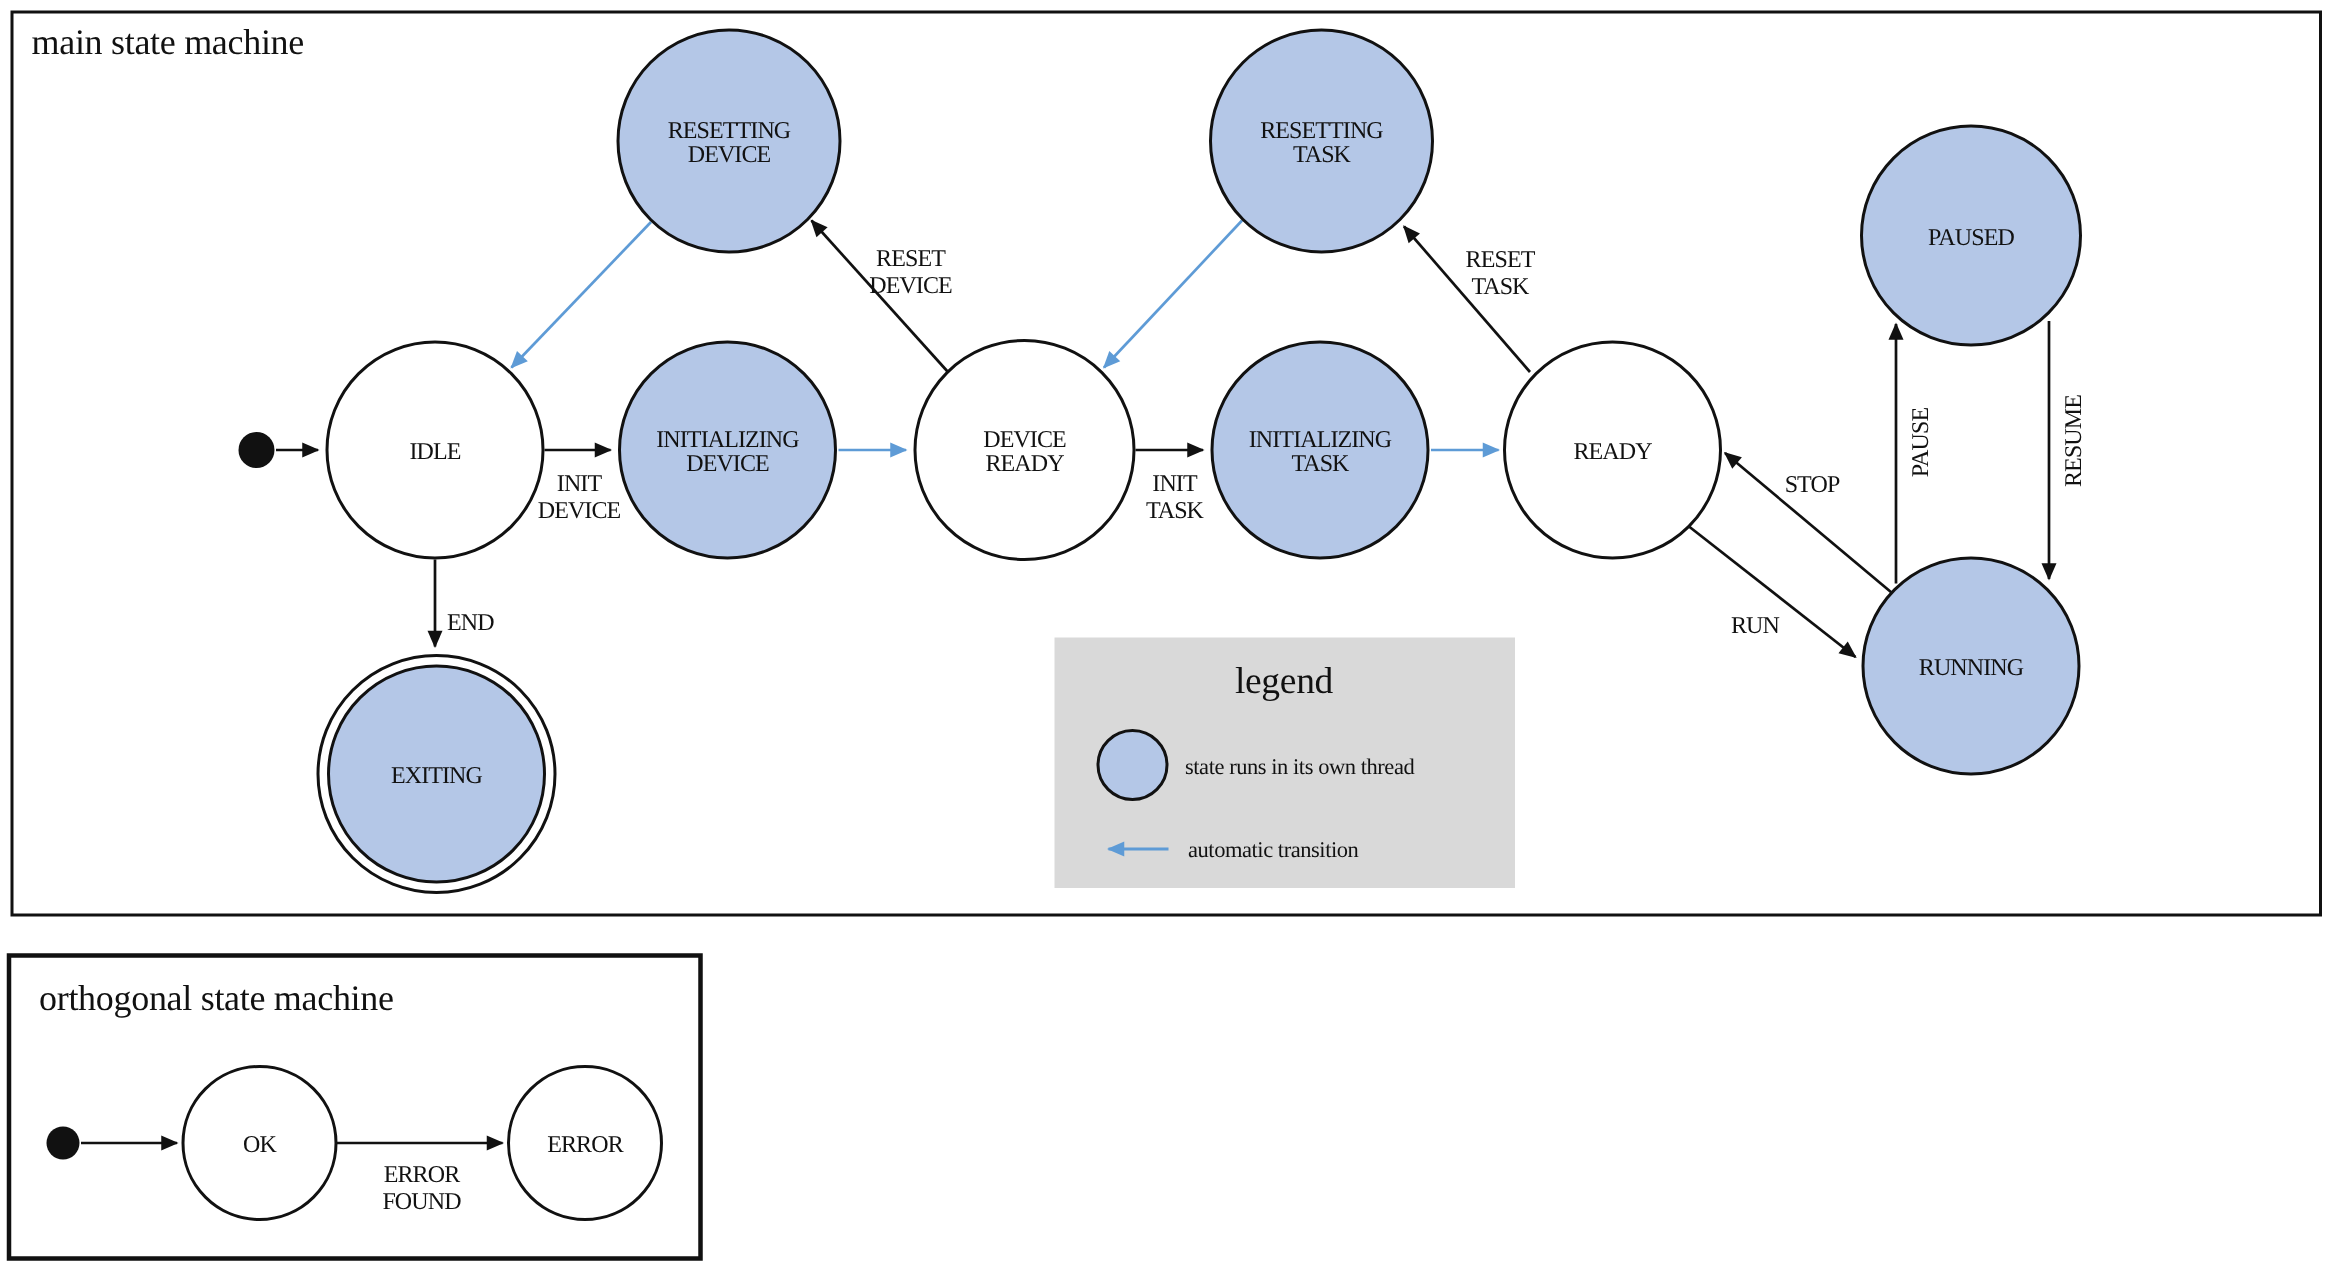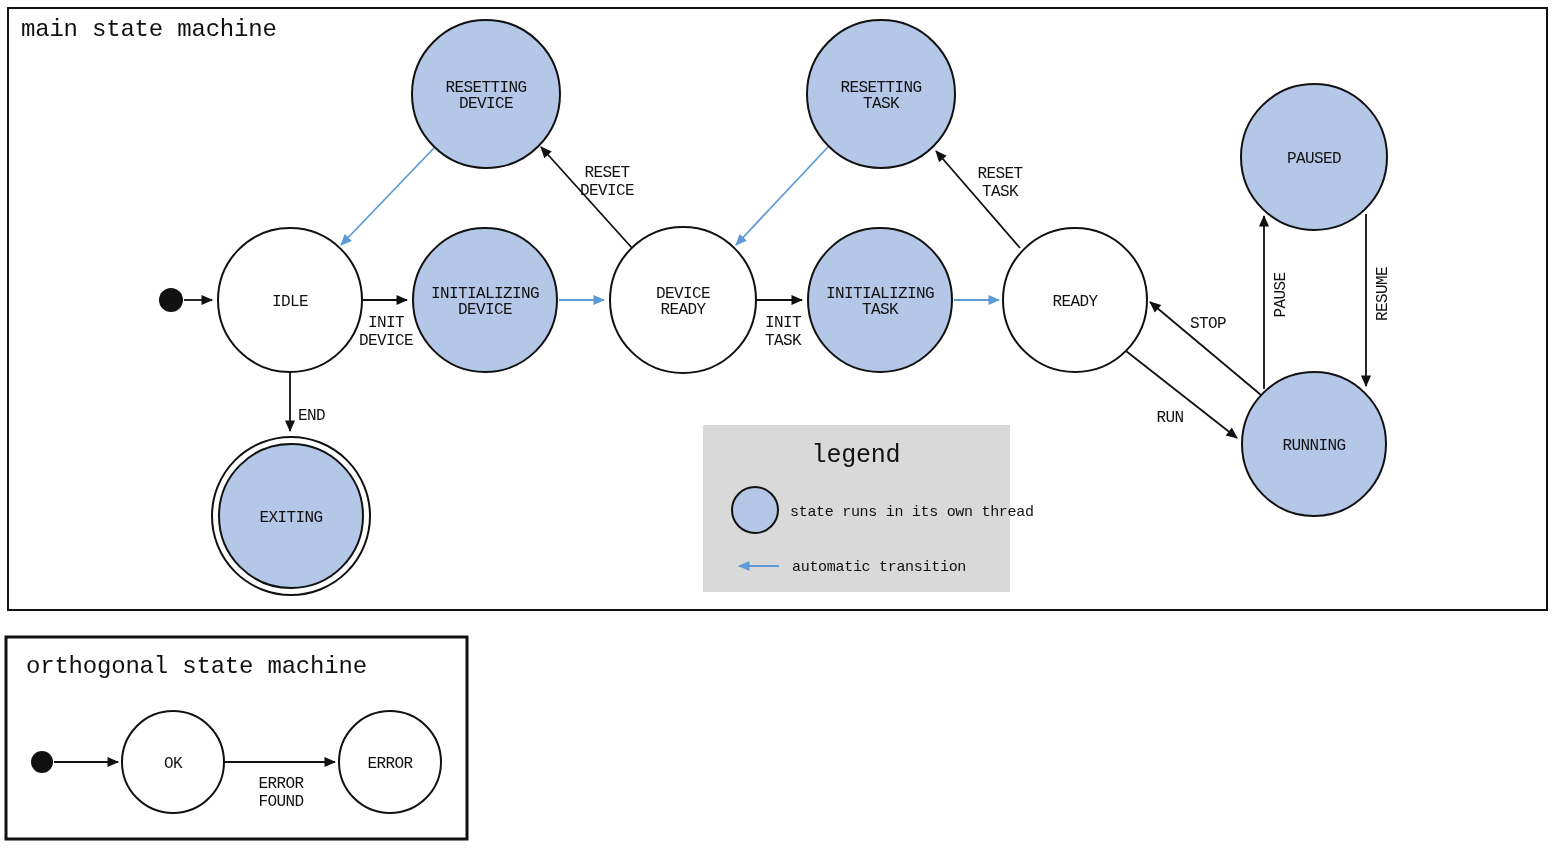--- a/index.html
+++ b/index.html
@@ -1,21 +1,21 @@
 <!DOCTYPE html>
 <html><head>
 <meta charset="utf-8">
 <style>
   html, body { margin: 0; padding: 0; background: #ffffff; }
   .canvas {
     position: relative;
     width: 1555px;
     height: 852px;
     background: #ffffff;
-    font-family: Liberation Mono, monospace;
+    font-family: Liberation Serif, serif;
     border-radius: 28px;
   }
   svg { position: absolute; left: 0; top: 0; }
   text { fill: #111111; }
   .panel-title  { font-size: 24px; letter-spacing: -0.2px; }
   .legend-title { font-size: 25px; letter-spacing: -0.2px; }
   .legend-text  { font-size: 15px; letter-spacing: -0.3px; }
   .state-label, .edge-label { font-size: 16px; font-weight: 500; letter-spacing: -0.6px; }
 </style>
 </head>

